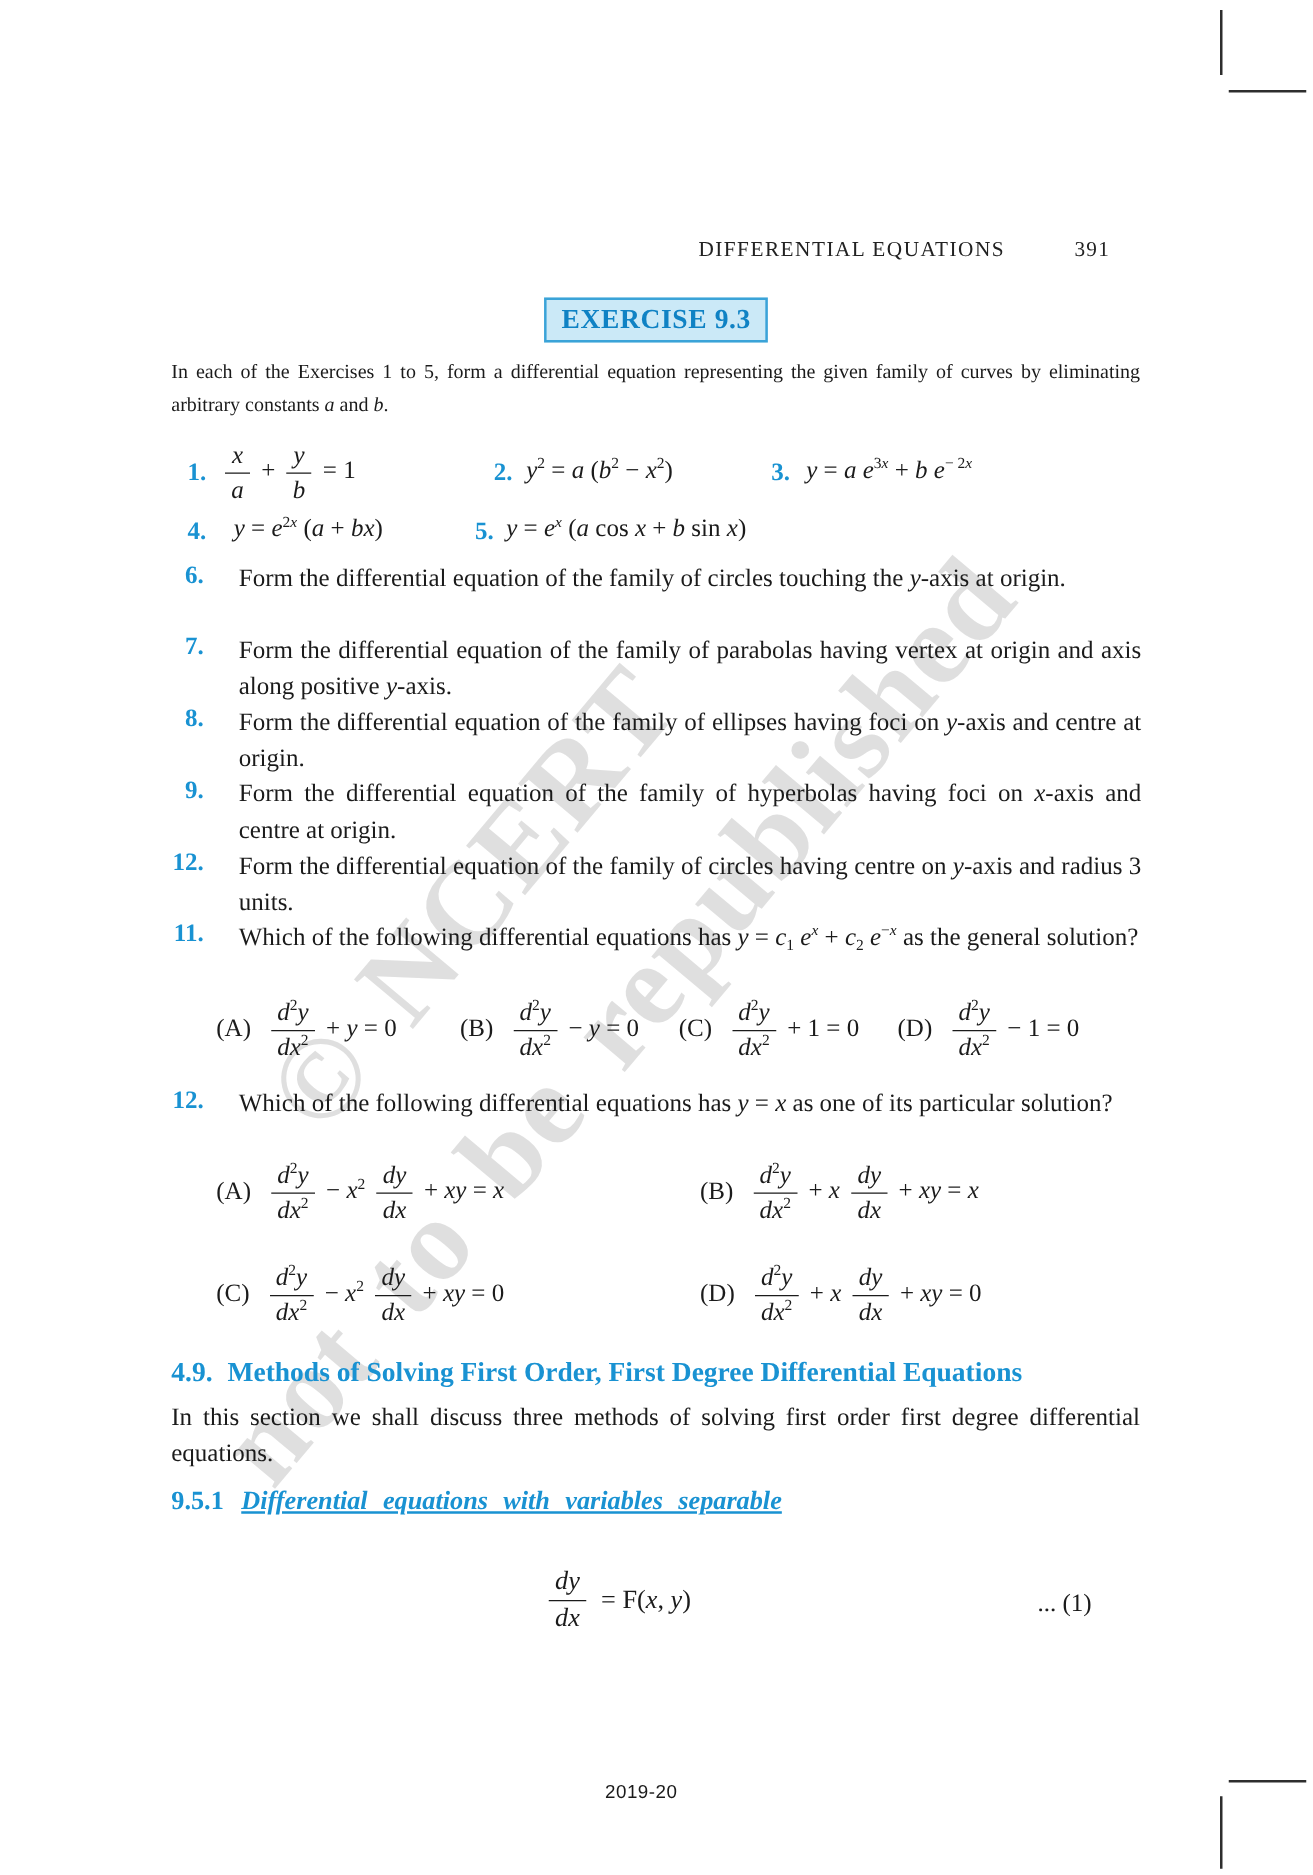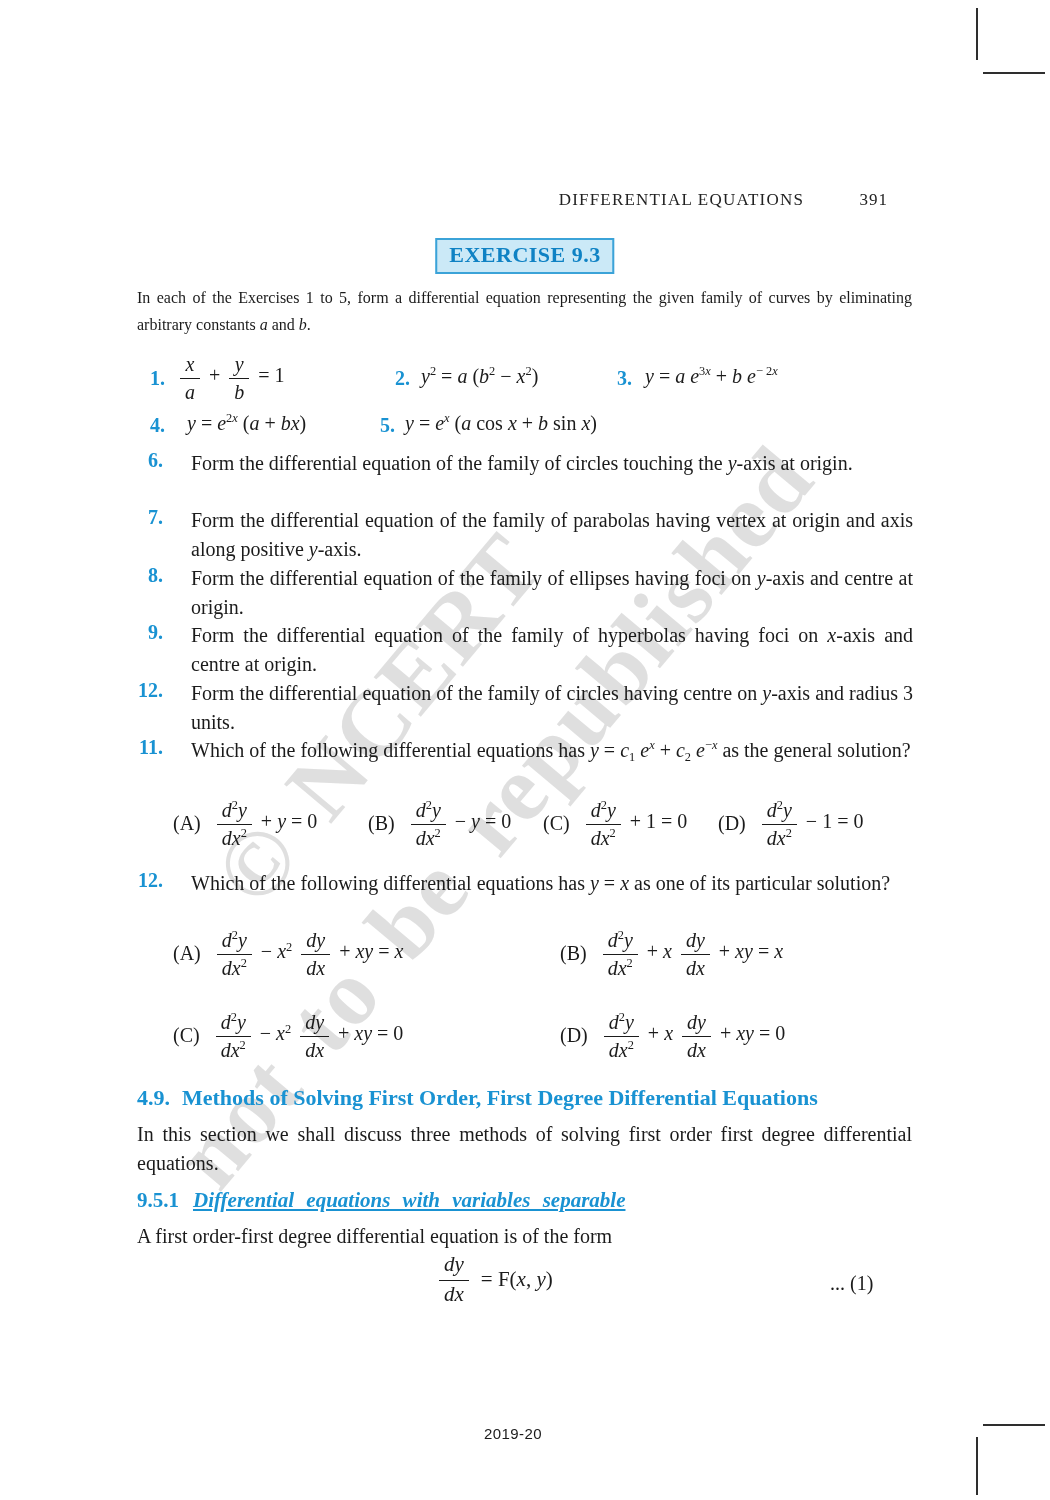--- a/index.html
+++ b/index.html
@@ -172,21 +172,20 @@
   </div>
 
   <div class="sechead">
     <span class="secnum">4.9.</span><span>Methods of Solving First Order, First Degree Differential Equations</span>
   </div>
   <p class="secpara">In this section we shall discuss three methods of solving first order first degree differential equations.</p>
 
   <div class="subhead">
     <span class="subnum">9.5.1</span><span class="subtitle">Differential equations with variables separable</span>
   </div>
-  <p class="lead">A first order-first degree differential equation is of the form</p>
 
   <div class="eq1">
     <span class="frac">
         <span class="num"><i>dy</i></span>
         <span class="den"><i>dx</i></span>
       </span>
     <span>= F(<i>x</i>, <i>y</i>)</span>
   </div>
   <span class="eqnum">... (1)</span>
 

